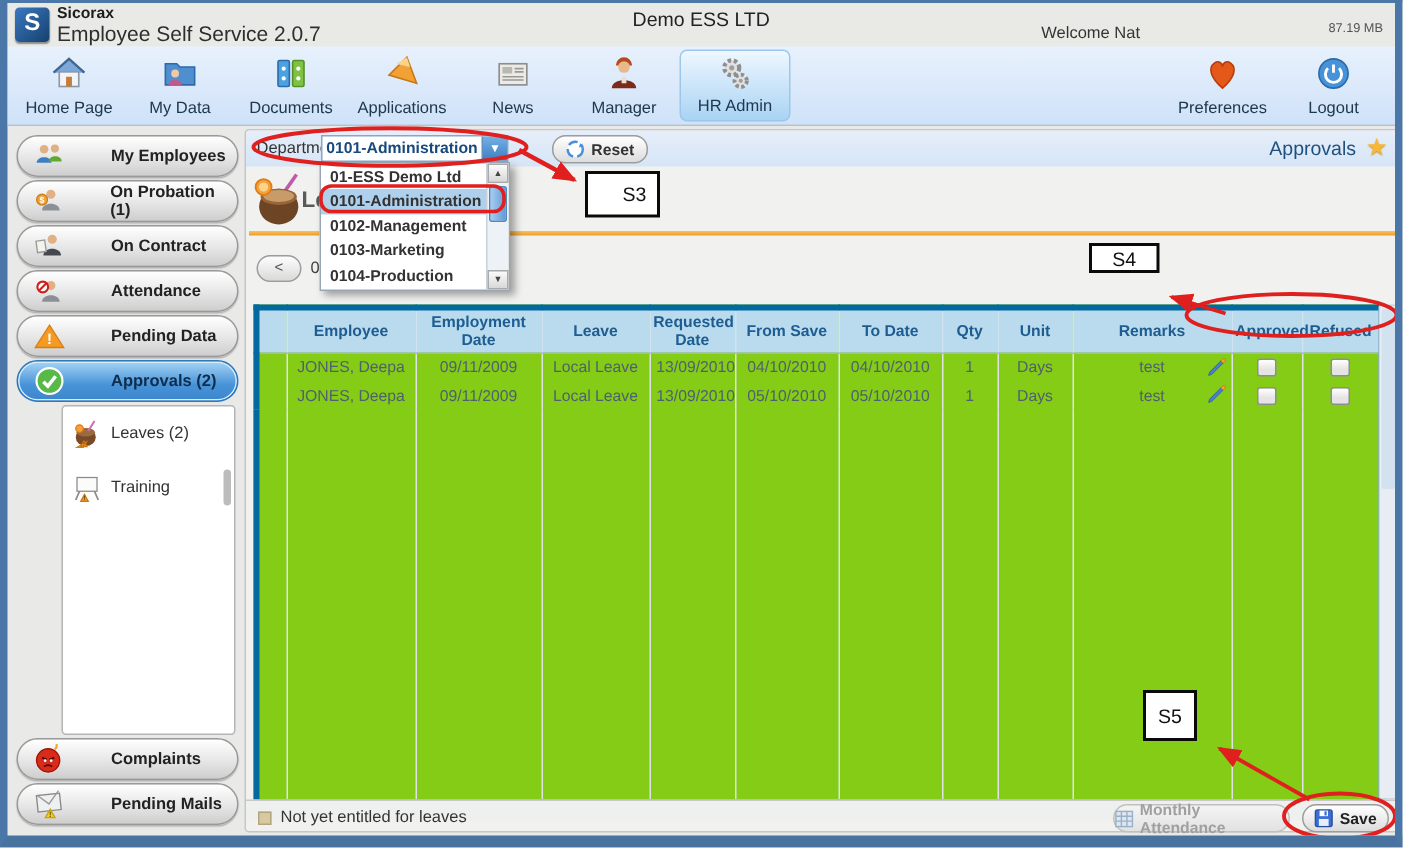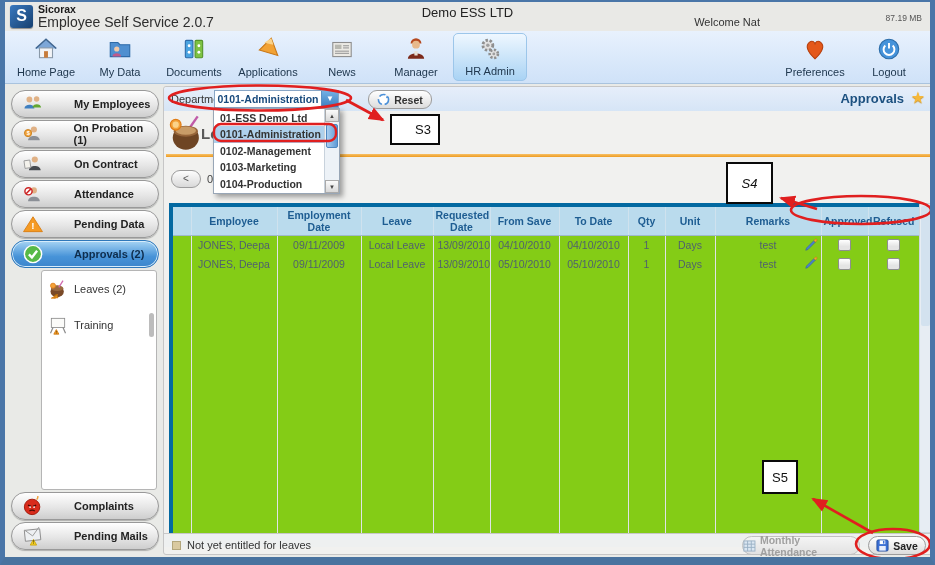--- a/index.html
+++ b/index.html
@@ -50,21 +50,21 @@
     background:linear-gradient(#e6eefa,#d6e5f6); border-radius:3px 3px 0 0; }
   .deptlabel { position:absolute; left:7px; top:6px; font-size:11px; color:#333; }
   .combo { position:absolute; left:50px; top:3px; width:125px; height:18px; background:#fff;
     border:1px solid #88a6c6; display:flex; align-items:center; cursor:pointer; }
   .combo .cval { flex:1; font-size:10.5px; font-weight:bold; color:#17497c; text-align:center; }
   .combo .cbtn { width:17px; height:16px; background:linear-gradient(#74b0e4,#3c7fc0); color:#fff;
     font-size:8px; text-align:center; line-height:16px; border-left:1px solid #5d92c2; }
   .resetbtn { position:absolute; left:204px; top:3px; width:64px; height:19px; border:1px solid #9c9c9c;
     border-radius:9px; background:linear-gradient(#ffffff,#dcdcdc); display:flex; align-items:center;
     justify-content:center; gap:4px; font-size:10.5px; font-weight:bold; color:#333; cursor:pointer; }
-  .pagetitle { position:absolute; right:28px; top:4px; font-size:13px; font-weight:bold; color:#1d5180; }
+  .pagetitle { position:absolute; right:28px; top:4px; font-size:13px; font-weight:normal; color:#1d5180; }
   .staricon { position:absolute; right:7px; top:1px; font-size:16px; color:#f6b83a; text-shadow:0 1px 1px #c9922a; cursor:pointer; }
   .sectionicon { position:absolute; left:5px; top:27px; }
   .sectiontitle { position:absolute; left:37px; top:38px; font-size:15px; font-weight:bold; color:#5a5a5a; }
   .orangerule { position:absolute; left:2px; right:2px; top:67px; height:3px;
     background:linear-gradient(#f7c065,#ee9c22); }
   .prevbtn { position:absolute; left:7px; top:83px; width:30px; height:18px; border:1px solid #9c9c9c;
     border-radius:9px; background:linear-gradient(#fdfdfd,#d9d9d9); font-size:10px; color:#555;
     text-align:center; line-height:16px; cursor:pointer; }
   .period { position:absolute; left:43px; top:86px; font-size:11px; color:#444; }
   
@@ -105,21 +105,21 @@
   .dlarrow { position:absolute; left:0; right:0; height:13px; background:linear-gradient(#fbfbfb,#d8d8d8);
     border:1px solid #aaa; font-size:6px; color:#444; text-align:center; line-height:12px; cursor:pointer; }
   .dlup { top:0; } .dldown { bottom:0; }
   .dlthumb { position:absolute; left:1px; right:1px; top:15px; height:24px; border-radius:2px;
     background:linear-gradient(90deg,#a9cdf0,#5f9bd6); border:1px solid #4f87c0; cursor:pointer; }
   
   .annsvg { position:absolute; left:0; top:0; z-index:50; pointer-events:none; }
   .sbox { position:absolute; z-index:51; background:#fff; border:2px solid #0a0a0a;
     display:flex; align-items:center; justify-content:center; font-size:13px; color:#111; }
   .s3 { left:385px; top:112px; width:50px; height:31px;padding-left:16px; }
-  .s4 { left:721px; top:160px; width:47px; height:42px;font-style:italic; }
+  .s4 { left:721px; top:160px; width:47px; height:20px; }
   .s5 { left:757px; top:458px; width:36px; height:34px; }
 </style>
 </head>
 <body>
 
 <div class="window">
 
   <div class="titlebar">
     <div class="logo">S</div>
     <div class="brand">Sicorax</div>

